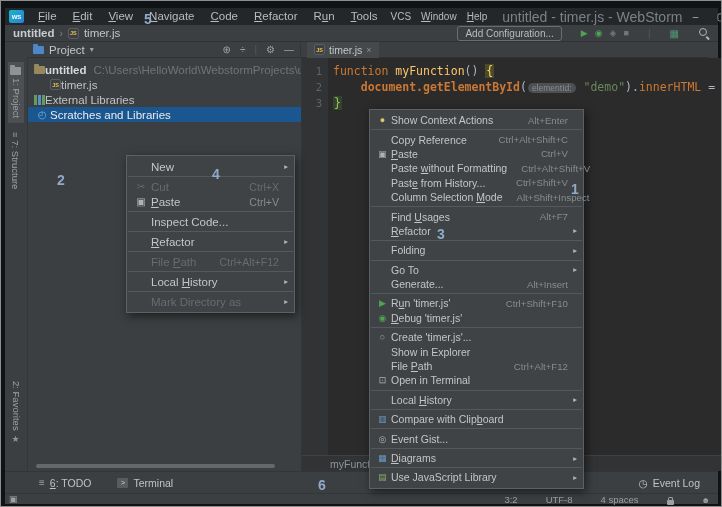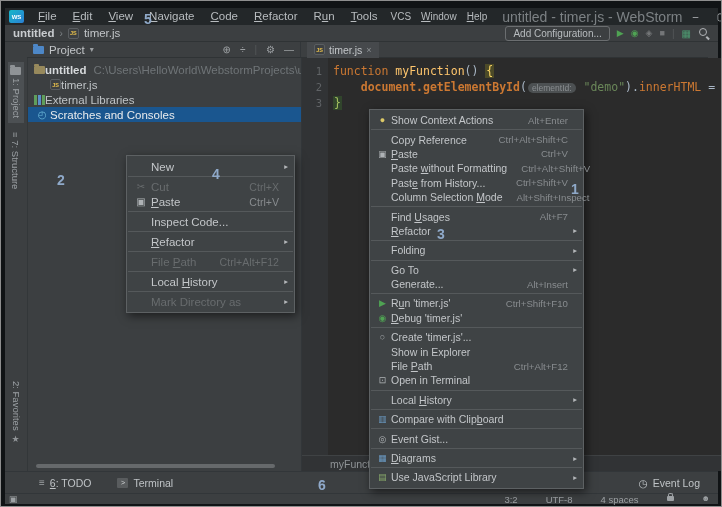--- a/index.html
+++ b/index.html
@@ -21,21 +21,21 @@
   .winbtns{margin-left:auto;display:flex;align-items:center;}
   .winbtn{width:26px;text-align:center;color:#b8bcbf;font-size:10px;line-height:17px;}
 
   
   .row2{position:absolute;left:0;top:17px;right:0;height:17px;background:#3c3f41;
         border-bottom:1px solid #2f3335;display:flex;align-items:center;box-sizing:border-box;}
   .crumbs{display:flex;align-items:center;padding-left:8px;gap:5px;}
   .crumb-proj{font-weight:bold;font-size:11.5px;color:#c9cccf;}
   .crumb-sep{color:#7c8184;font-size:10px;}
   .crumb-file{font-size:11.5px;color:#c2c5c8;}
-  .row2-right{margin-left:auto;display:flex;align-items:center;gap:7px;padding-right:8px;}
+  .row2-right{margin-left:auto;display:flex;align-items:center;gap:19px;padding-right:8px;}
   .addcfg{border:1px solid #6b6e70;border-radius:3px;color:#b8bcbf;font-size:10px;padding:1px 7px;}
   .tbi{color:#747678;font-size:9px;}
   .tbi-list{display:flex;align-items:center;gap:7px;}
   .tdiv{color:#55585a;font-size:10px;}
   .grid-ic{color:#4d9b71;font-size:10px;}
   .mag{position:relative;width:12px;height:12px;display:inline-block;}
   .mag::before{content:"";position:absolute;left:1px;top:1px;width:6px;height:6px;border:1.5px solid #b0b3b6;border-radius:50%;}
   .mag::after{content:"";position:absolute;left:9px;top:9px;width:4px;height:1.5px;background:#b0b3b6;transform:rotate(45deg);transform-origin:0 0;}
 
   
@@ -86,21 +86,21 @@
   
   .btoolbar{position:absolute;left:0;top:463px;right:0;height:22px;background:#3c3f41;border-top:1px solid #323639;
             display:flex;align-items:center;padding-left:34px;gap:26px;box-sizing:border-box;}
   .btool{display:flex;align-items:center;gap:5px;font-size:10.5px;color:#bfc3c6;}
   .btool .bic{font-size:10px;color:#9da1a4;}
   .term-ic{width:11px;height:10px;background:#595c5e;color:#d7dadc;border-radius:1px;font-size:7px;display:flex;align-items:center;justify-content:center;}
   .eventlog{margin-left:auto;display:flex;align-items:center;gap:5px;padding-right:18px;font-size:10.5px;color:#bfc3c6;}
   .statusbar{position:absolute;left:0;top:485px;right:0;height:11px;background:#3c3f41;border-top:1px solid #323639;
              display:flex;align-items:center;padding:0 8px 0 4px;box-sizing:border-box;}
   .sb-toggle{color:#9da1a4;font-size:9px;}
-  .sb-right{margin-left:auto;display:flex;align-items:flex-start;gap:28px;font-size:9.5px;color:#9da1a4;}
+  .sb-right{margin-left:auto;display:flex;align-items:flex-end;gap:28px;font-size:9.5px;color:#9da1a4;}
   .lock{position:relative;width:7px;height:5px;background:#9da1a4;display:inline-block;border-radius:1px;margin-top:2px;}
   .lock::before{content:"";position:absolute;left:1px;top:-3px;width:3px;height:3px;border:1px solid #9da1a4;border-bottom:none;border-radius:2px 2px 0 0;}
   .hector{font-size:8px;color:#9da1a4;}
 
   
   .menu{position:absolute;background:#3f4345;border:1px solid #5d6163;box-shadow:2px 3px 9px rgba(0,0,0,.55);
         padding:3px 0;z-index:30;}
   .mi{display:flex;align-items:center;padding:0 6px 0 4px;}
   #menu-project{left:125px;top:154px;width:167px;}
   #menu-project .mi{height:15px;font-size:11.5px;}
@@ -246,21 +246,21 @@
               <span class="tlabel">timer.js</span>
               <span class="tpath"></span>
             </div>
             <div class="trow">
               <span class="tic ic-libs"></span>
               <span class="tlabel">External Libraries</span>
               <span class="tpath"></span>
             </div>
             <div class="trow selected">
               <span class="tic ic-scratches">◴</span>
-              <span class="tlabel">Scratches and Consoles</span>
+              <span class="tlabel">Scratches and Libraries</span>
               <span class="tpath"></span>
             </div>
           </div>
         <div class="hscroll"></div>
       </div>
 
       <div class="editor">
         <div class="gutter">
           <div>1</div>
           <div>2</div>

